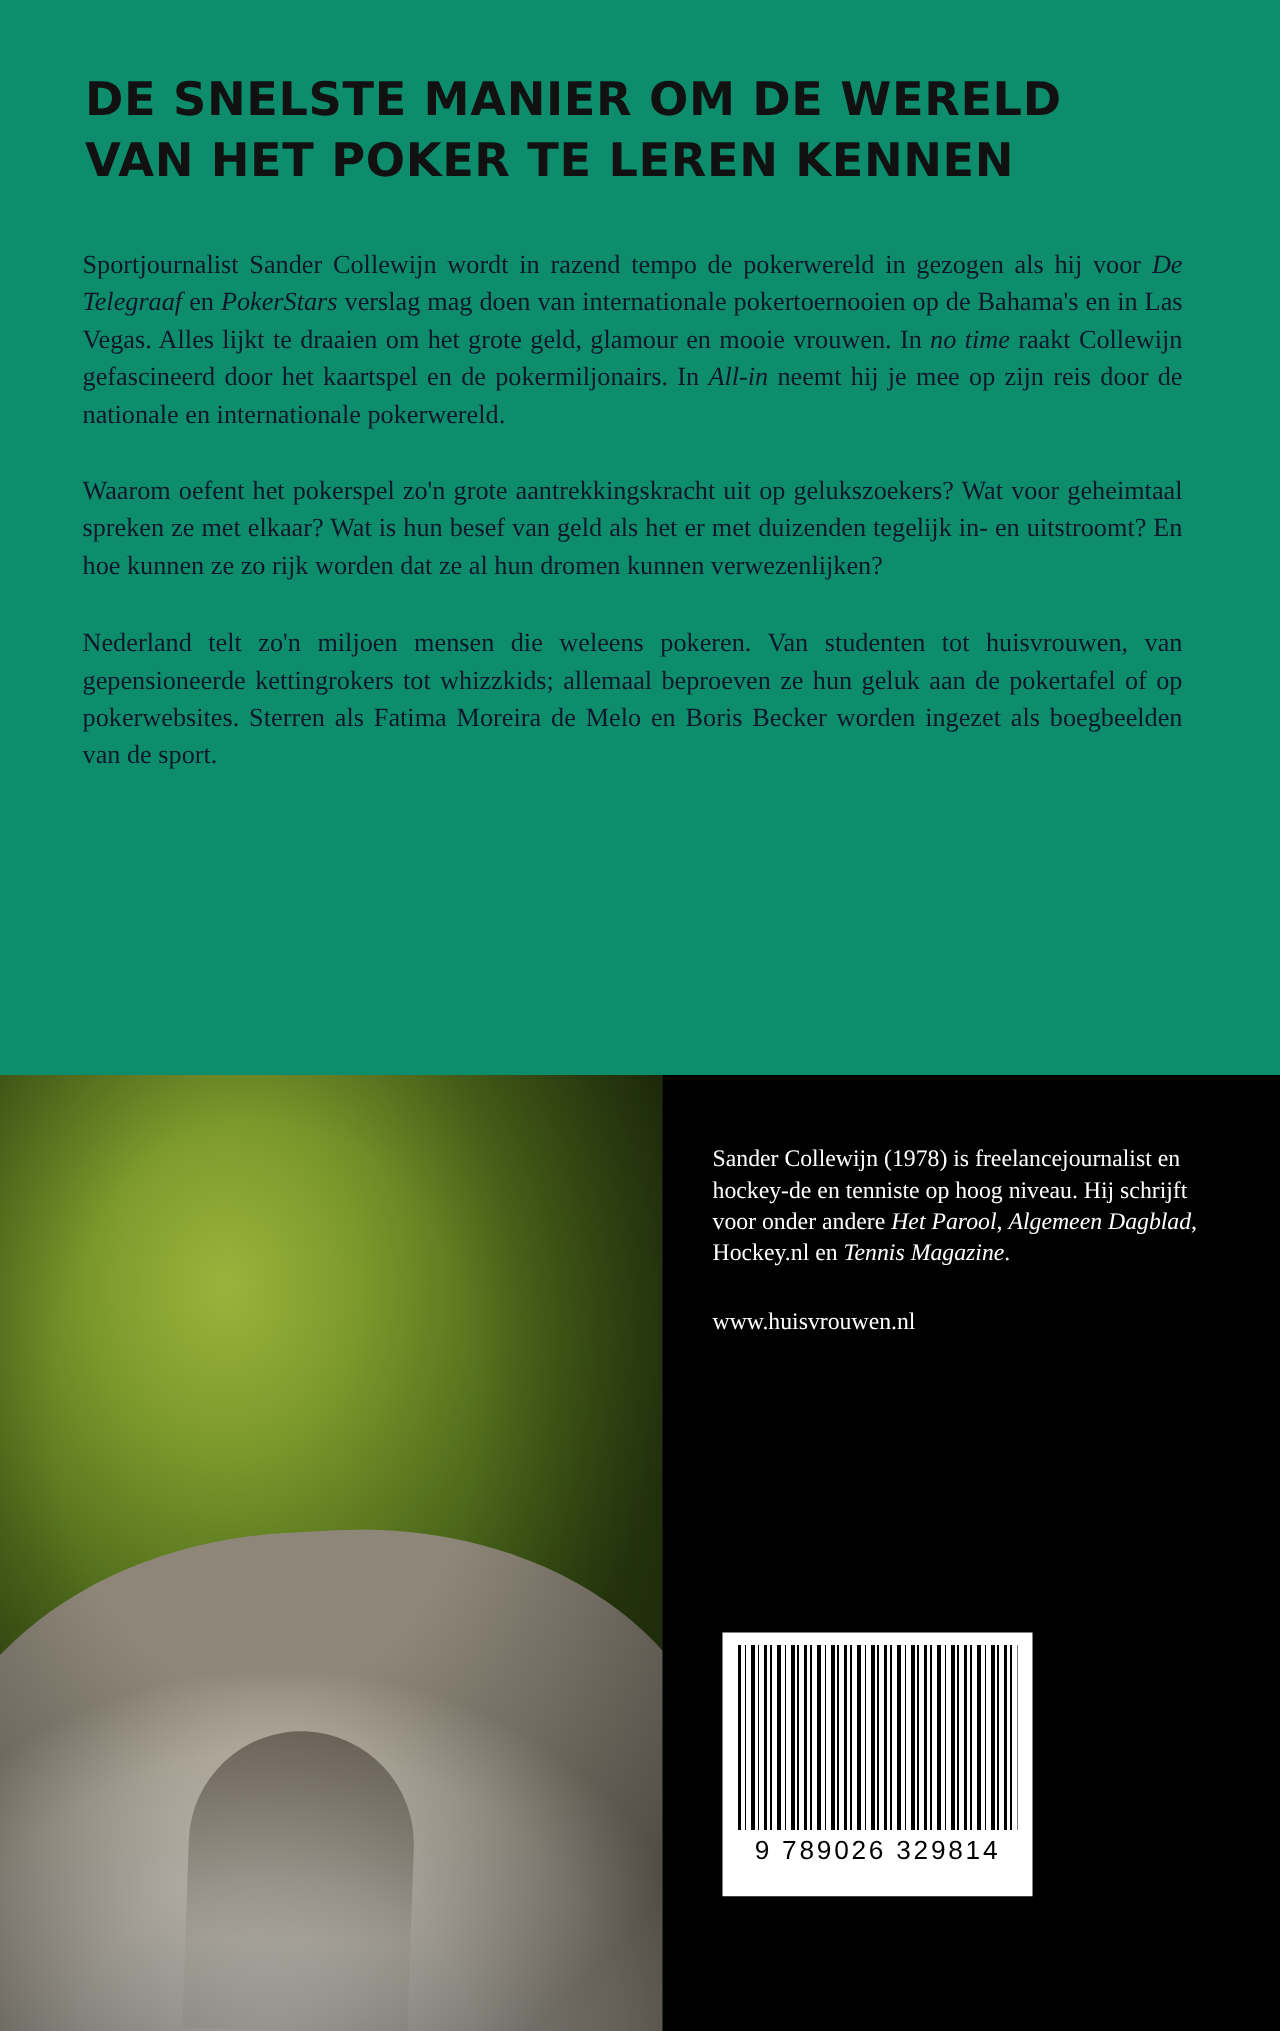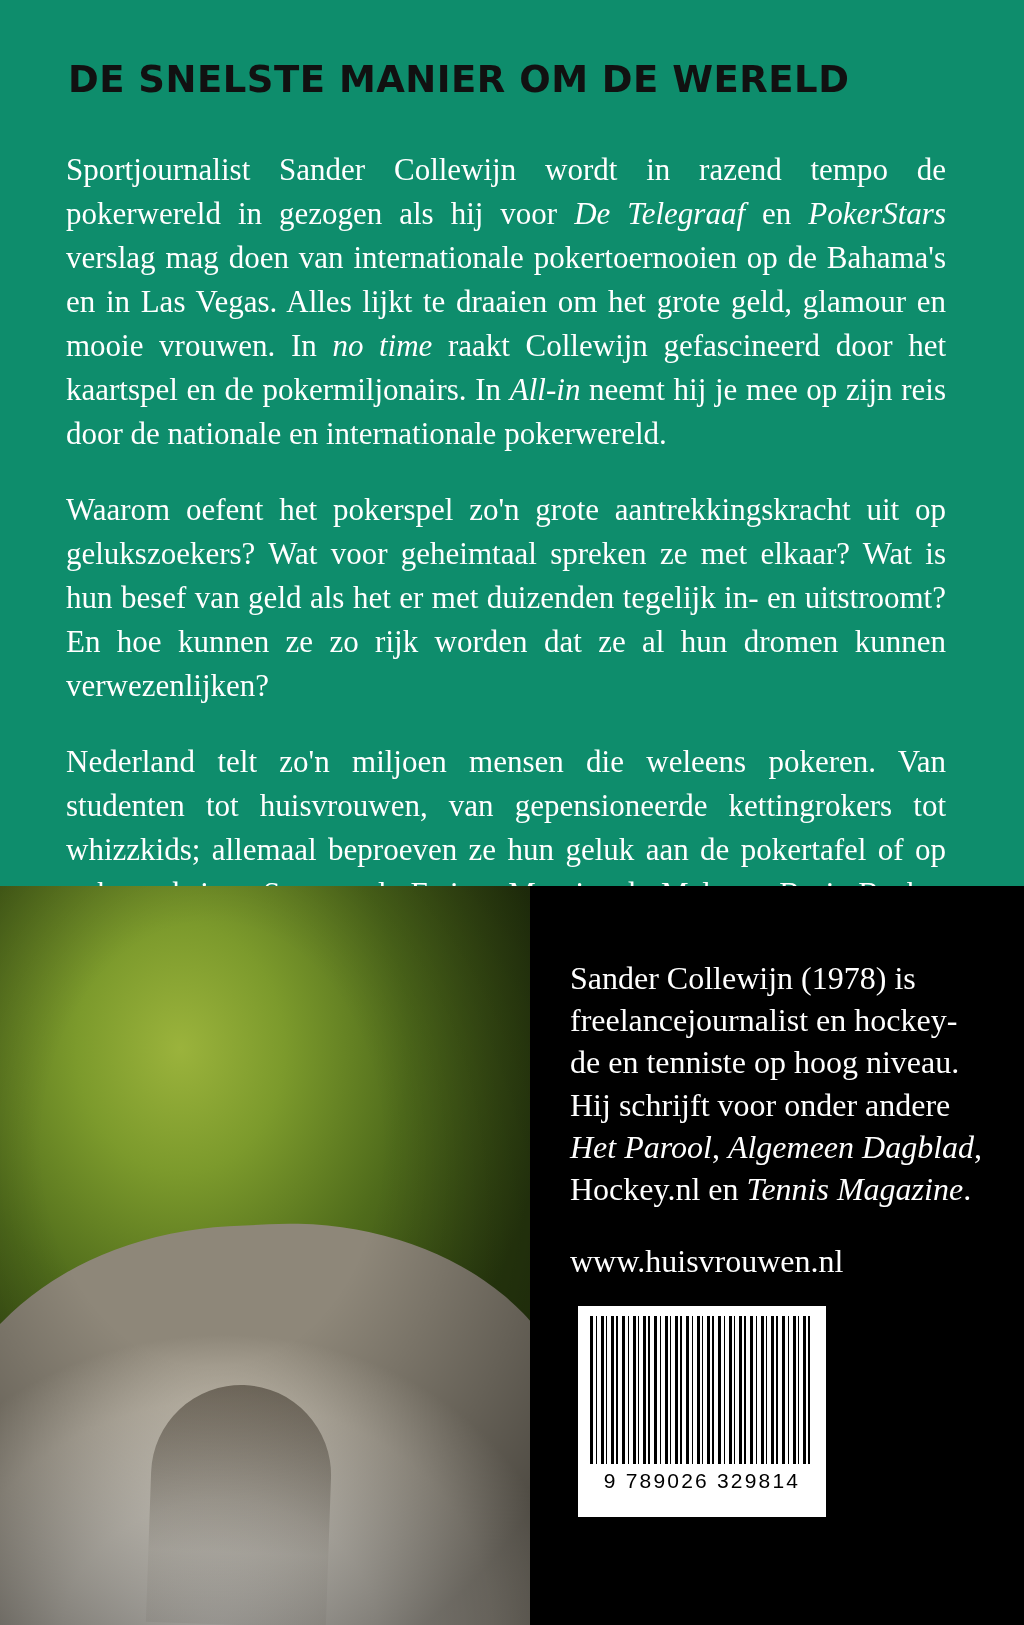--- a/index.html
+++ b/index.html
@@ -15,21 +15,20 @@
     position: relative;
   }
 
   .page {
     position: relative;
     width: 1024px;
     height: 1625px;
     background: #0e8d6c;
     display: flex;
     flex-direction: column;
-    gap: 26px;
   }
 
   
   .blurb {
     position: relative;
     background: #0e8d6c;
     height: 860px;
     padding: 55px 62px 0 62px;
     box-sizing: border-box;
   }
@@ -44,22 +43,22 @@
     text-transform: uppercase;
     margin: 0 0 44px 6px;
     max-width: 880px;
   }
   .headline .line {
     display: block;
     white-space: nowrap;
   }
 
   .body-copy {
-    color: #ffffff;
-    font-size: 31px;
+    color: #0f172a;
+    font-size: 21px;
     line-height: 1.42;
     text-align: justify;
     max-width: 880px;
     margin-left: 4px;
   }
   .body-copy p {
     margin: 0 0 32px 0;
   }
   .body-copy p:last-child {
     margin-bottom: 0;
@@ -121,22 +120,22 @@
 
   .info {
     flex: 1;
     background: #000000;
     position: relative;
     padding: 55px 40px 0 40px;
     box-sizing: border-box;
     color: #ffffff;
   }
   .info p {
-    margin: 16px 0 30px 0;
-    font-size: 32px;
+    margin: 0 0 30px 0;
+    font-size: 19px;
     line-height: 1.32;
   }
   .info p:last-of-type { margin-bottom: 0; }
   .info i { font-style: italic; }
 
   .barcode {
     position: absolute;
     left: 48px;
     bottom: 108px;
     width: 248px;
@@ -168,20 +167,21 @@
   }
 </style>
 </head>
 <body>
 
 <div class="page">
 
   <section class="blurb">
     <h1 class="headline">
       <span class="line">DE SNELSTE MANIER OM DE WERELD</span>
+      <span class="line">VAN HET POKER TE LEREN KENNEN</span>
     </h1>
 
     <div class="body-copy">
       <p><span>Sportjournalist Sander Collewijn wordt in razend tempo de pokerwereld in gezogen als hij voor </span><i>De Telegraaf</i><span> en </span><i>PokerStars</i><span> verslag mag doen van internationale pokertoernooien op de Bahama's en in Las Vegas. Alles lijkt te draaien om het grote geld, glamour en mooie vrouwen. In </span><i>no time</i><span> raakt Collewijn gefascineerd door het kaartspel en de pokermiljonairs. In </span><i>All-in</i><span> neemt hij je mee op zijn reis door de nationale en internationale pokerwereld.</span></p>
       <p><span>Waarom oefent het pokerspel zo'n grote aantrekkingskracht uit op gelukszoekers? Wat voor geheimtaal spreken ze met elkaar? Wat is hun besef van geld als het er met duizenden tegelijk in- en uitstroomt? En hoe kunnen ze zo rijk worden dat ze al hun dromen kunnen verwezenlijken?</span></p>
       <p><span>Nederland telt zo'n miljoen mensen die weleens pokeren. Van studenten tot huisvrouwen, van gepensioneerde kettingrokers tot whizzkids; allemaal beproeven ze hun geluk aan de pokertafel of op pokerwebsites. Sterren als Fatima Moreira de Melo en Boris Becker worden ingezet als boegbeelden van de sport.</span></p>
     </div>
   </section>
 
   <section class="bottom">

